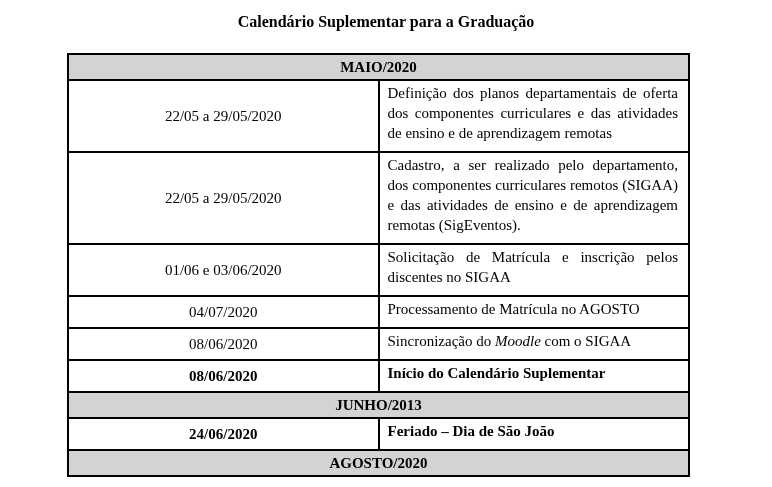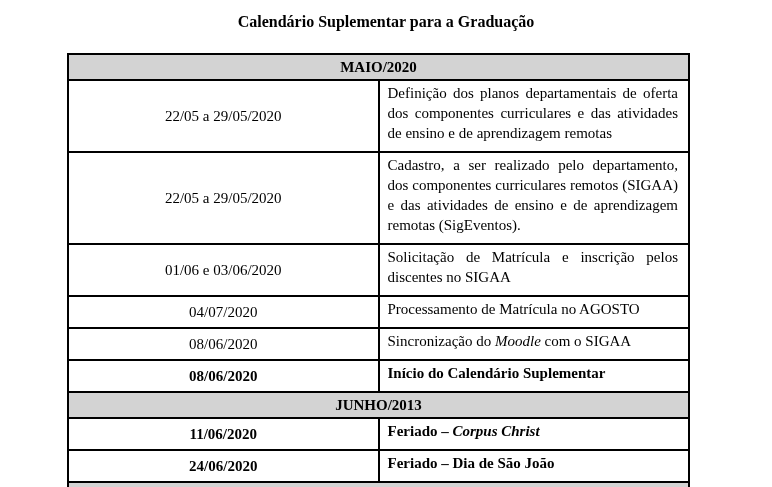--- a/index.html
+++ b/index.html
@@ -94,24 +94,20 @@
           <td class="desc-cell"><span>Sincronização do </span><i>Moodle</i><span> com o SIGAA</span></td>
         </tr>
         <tr>
           <td class="date-cell bold">08/06/2020</td>
           <td class="desc-cell bold"><span>Início do Calendário Suplementar</span></td>
         </tr>
         <tr>
           <td colspan="2" class="month-cell">JUNHO/2013</td>
         </tr>
         <tr>
-          <td class="date-cell bold">11/06/2020</td>
-          <td class="desc-cell bold"><span>Feriado – </span><i>Corpus Christ</i></td>
-        </tr>
-        <tr>
           <td class="date-cell bold">24/06/2020</td>
           <td class="desc-cell bold"><span>Feriado – Dia de São João</span></td>
         </tr>
         <tr>
           <td colspan="2" class="month-cell">AGOSTO/2020</td>
         </tr>
       </tbody>
   </table>
 </div>
 

